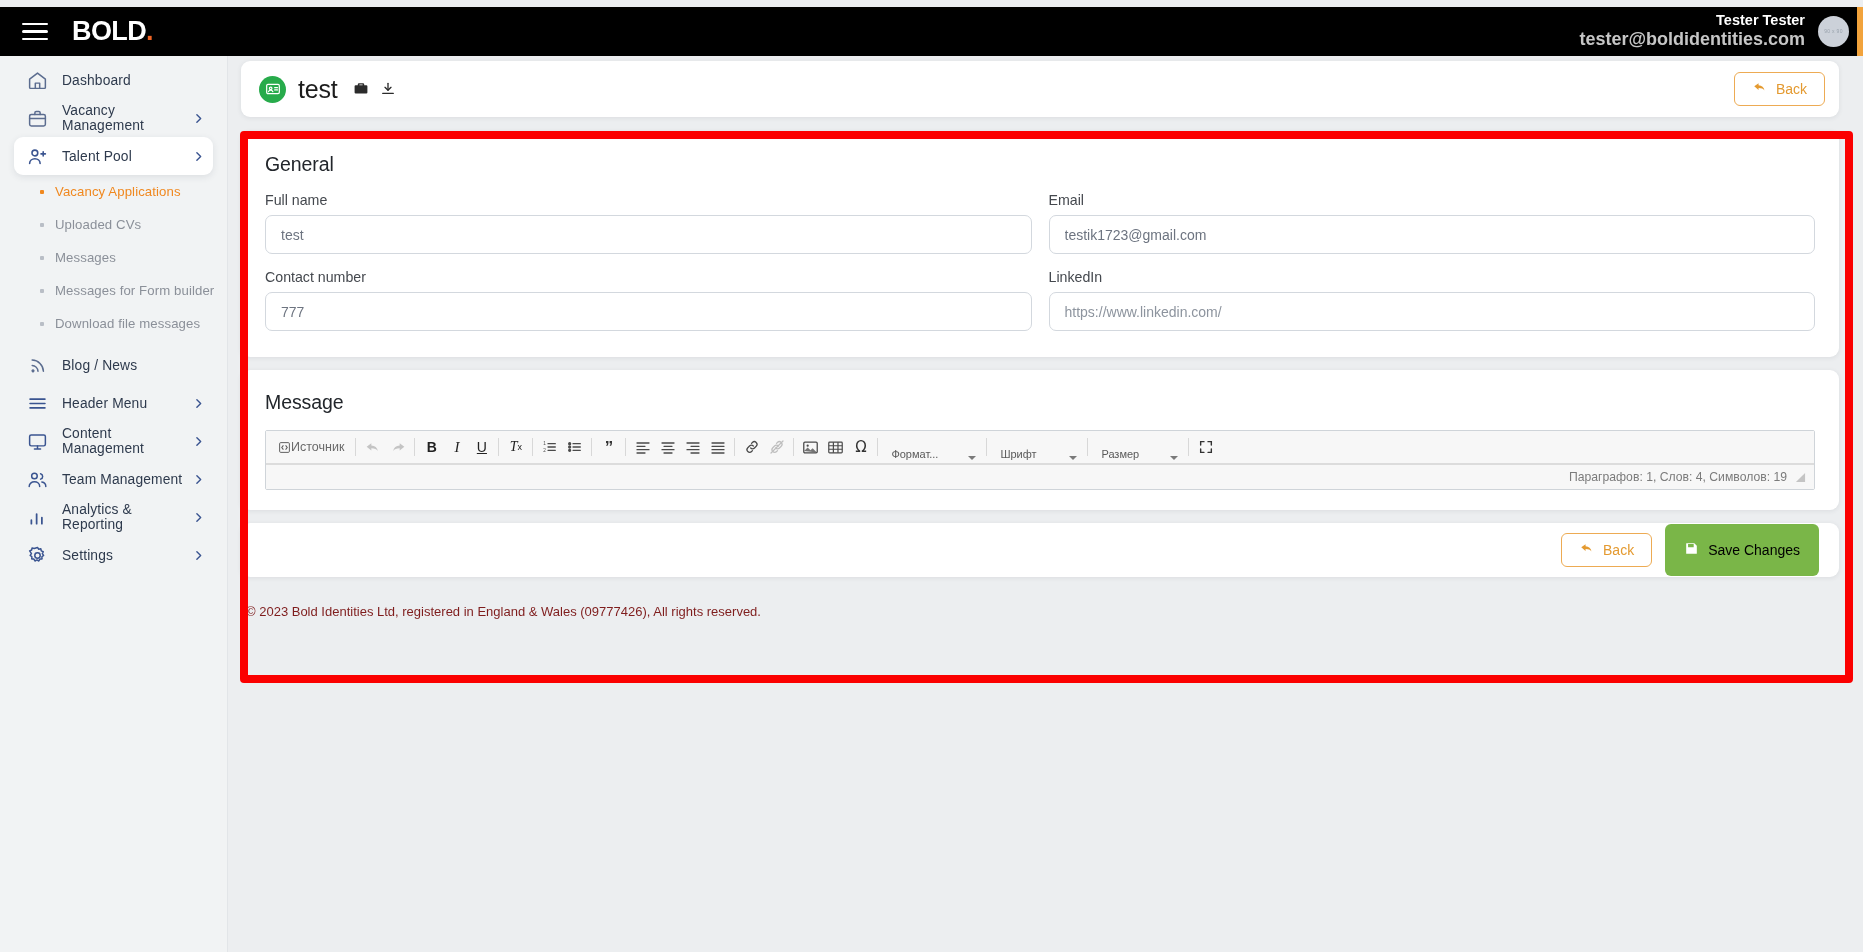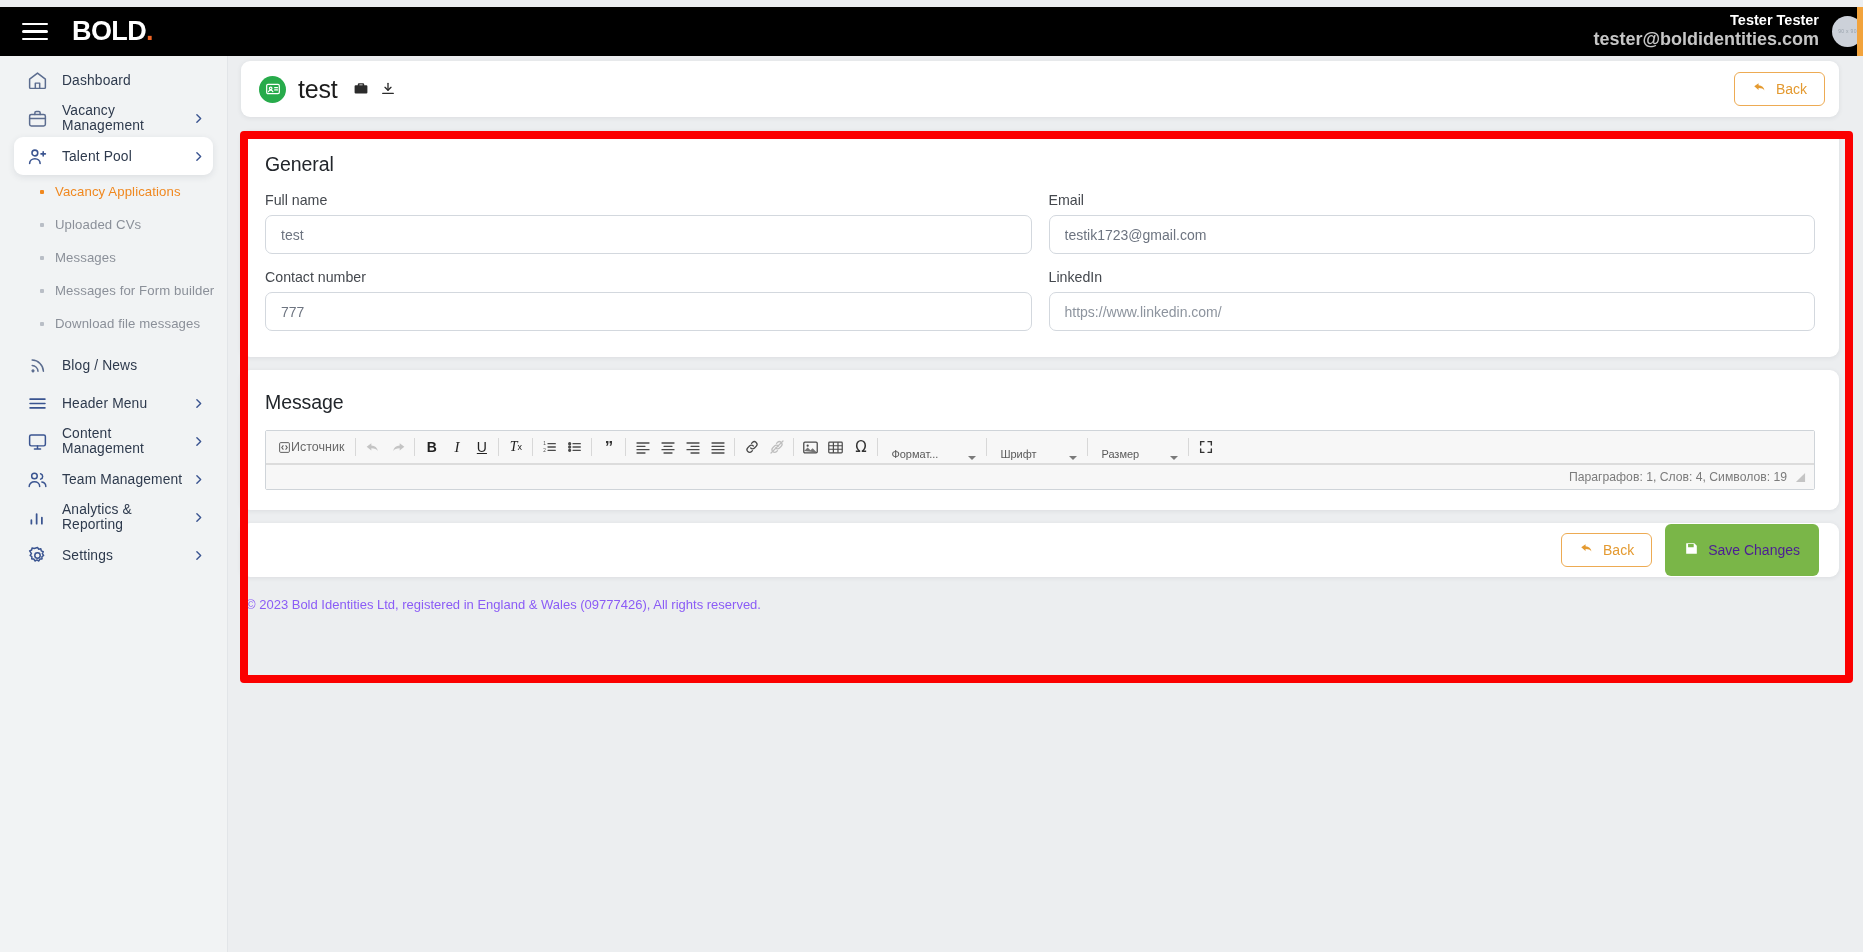--- a/index.html
+++ b/index.html
@@ -18,21 +18,21 @@
     display: flex; align-items: center;
     z-index: 30;
     margin-top: 7px;
   }
   .hamburger { width: 26px; height: 18px; margin-left: 22px; display: flex;
     flex-direction: column; justify-content: space-between; cursor: pointer; }
   .hamburger span { display: block; height: 2.4px; background: #fff; border-radius: 2px; }
   .brand { margin-left: 24px; color: #fff; font-size: 27px; font-weight: 700;
     letter-spacing: -0.6px; display: flex; align-items: baseline; }
   .brand-dot { color: #f06424; font-size: 27px; font-weight: 700; }
-  .topbar-right { margin-left: auto; display: flex; align-items: center; }
+  .topbar-right { margin-left: auto; display: flex; align-items: center; padding-right: 14px; }
   .user-text { text-align: right; line-height: 1.22; margin-right: 13px; }
   .user-name { color: #fff; font-size: 14.5px; font-weight: 700; }
   .user-mail { color: #c6c6c6; font-size: 18px; font-weight: bold; }
   .avatar { width: 31px; height: 31px; border-radius: 50%; background: #ccd1d9;
     display: flex; align-items: center; justify-content: center;
     font-size: 5px; color: #9aa3ad; letter-spacing: .3px; }
   .topbar-accent { position: absolute; right: 0; top: 0; width: 6px; height: 49px;
     background: #f2a33c; }
 
   
@@ -74,21 +74,21 @@
   .title-ico { width: 27px; height: 27px; border-radius: 50%; background: #27ab4b;
     display: flex; align-items: center; justify-content: center; margin-right: 12px; }
   .page-title { font-size: 25px; color: #1d1d1d; font-weight: 400; letter-spacing: -.2px; }
   .title-actions { display: flex; align-items: center; gap: 11px; margin-left: 15px; }
   .title-actions svg { display: block; cursor: pointer; }
 
   .btn { display: inline-flex; align-items: center; justify-content: center;
     gap: 9px; border-radius: 6px; font-size: 14px; cursor: pointer;
     height: 34px; padding: 0 17px; }
   .btn-back { border: 1.4px solid #edab53; color: #e49a30; background: #fff; }
-  .btn-save { background: #7ab648; color: #4c1d95; border: none; height: 52px; padding: 4px 19px; }
+  .btn-save { background: #7ab648; color: #000000; border: none; height: 52px; padding: 4px 19px; }
   .hdr-back { margin-left: auto; }
 
   
   .redbox { position: absolute; left: 240px; top: 131px;
     width: 1613px; height: 552px; border: 8px solid #fb0000;
     border-radius: 4px; pointer-events: none; z-index: 20; }
 
   .form-card { margin-top: 14px; padding: 22px 24px 26px 24px; }
   .section-h { font-size: 19.5px; color: #22262b; font-weight: 400;
     letter-spacing: -.1px; margin-bottom: 16px; }
@@ -118,21 +118,21 @@
     border-right: 4px solid transparent; border-top: 4px solid #7a7a7a; }
   .ed-body { height: 212px; background: #fff; padding: 13px 17px;
     font-size: 13.2px; color: #3a3a3a; font-family: "DejaVu Sans", sans-serif; }
   .ed-status { height: 25px; background: #f7f7f7; border-top: 1px solid #dcdcdc;
     display: flex; align-items: center; justify-content: flex-end;
     padding-right: 8px; font-size: 12.2px; color: #7b7b7b; position: relative; }
   .grip { width: 11px; height: 11px; margin-left: 8px; }
 
   .footer-card { margin-top: 13px; height: 54px; display: flex;
     align-items: center; justify-content: flex-end; gap: 13px; padding-right: 20px; }
-  .copyright { margin-top: 20px; font-size: 13px; color: #8b5cf6; padding-left: 5px; }
+  .copyright { margin-top: 27px; font-size: 13px; color: #7f1d1d; padding-left: 5px; }
 </style>
 </head>
 <body>
 
 <div class="topbar">
   <div class="hamburger">
     <span></span>
       <span></span>
       <span></span>
   </div>

